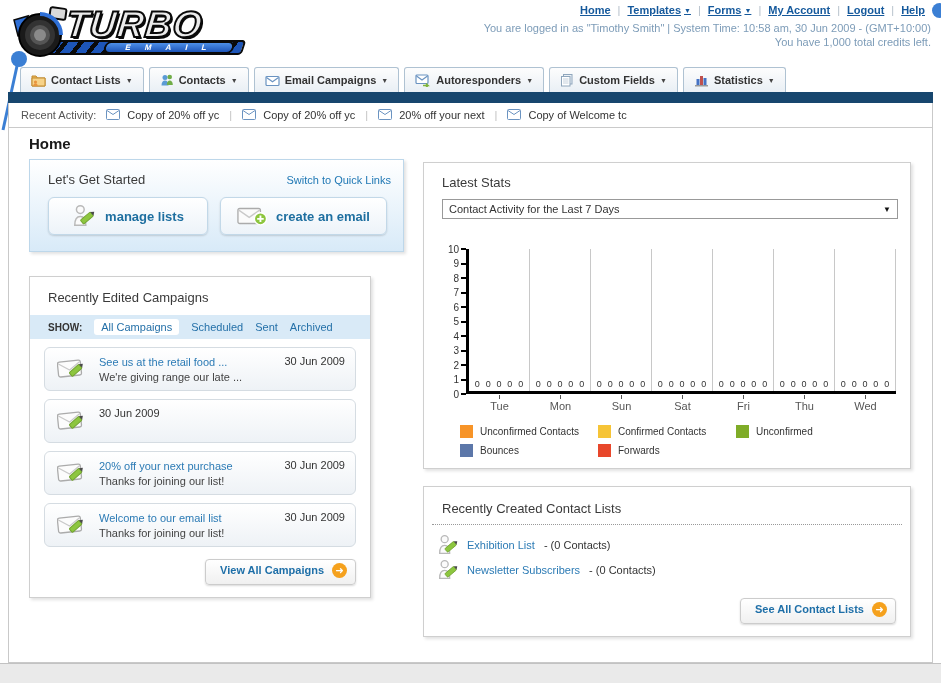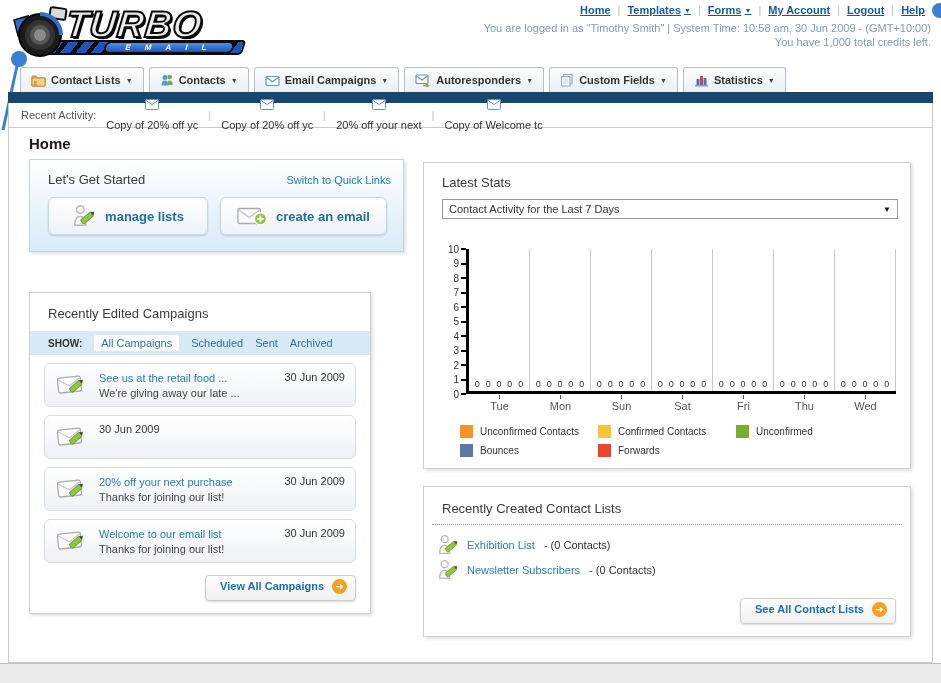--- a/index.html
+++ b/index.html
@@ -38,41 +38,41 @@
   .navybar { position:absolute; top:92px; left:8px; right:8px; height:11px; background:#17466E; }
 
   
   .container { position:absolute; top:103px; left:8px; right:8px; bottom:20px; background:#fff;
     border:1px solid #C9C9C9; border-top:none; }
   .footer { position:absolute; left:0; right:0; bottom:0; height:20px; background:#EAEAEA; border-top:1px solid #C2C2C2; }
 
   
   .activity { position:absolute; top:0; left:0; right:0; height:25px; border-bottom:1px solid #CACACA;
     display:flex; align-items:center; gap:10px; padding-left:12px; font-size:11px; color:#555; }
-  .activity .act-item { display:inline-flex; align-items:center; gap:7px; color:#333; cursor:pointer;flex-direction:column; }
+  .activity .act-item { display:inline-flex; align-items:center; gap:7px; color:#333; cursor:pointer; }
   .activity .sep { color:#C2C2C2; }
 
   .page-title { position:absolute; left:20px; top:32px; font-size:15px; font-weight:bold; color:#1A1A1A; }
 
   
   .panel { position:absolute; background:#fff; border:1px solid #CFCFCF; box-shadow:2px 2px 3px rgba(0,0,0,.12); }
   .panel-title { font-size:13px; color:#3A3A3A; }
 
   
   .get-started { left:20px; top:56px; width:375px; height:93px; border:1px solid #BDD7EA; background:linear-gradient(#FFFFFF,#D8EAF8); }
   .gs-head { display:flex; justify-content:space-between; align-items:center; padding:12px 12px 0 18px; }
   .gs-link { font-size:11px; color:#2179B5; text-decoration:none; cursor:pointer; }
   .gs-buttons { display:flex; gap:12px; padding:10px 0 0 18px; }
   .gs-btn { width:160px; height:38px; border:1px solid #C2D8E8; border-radius:6px; background:linear-gradient(#FFFFFF,#EDF3F9);
     box-shadow:0 1px 2px rgba(0,0,0,.15); display:flex; align-items:center; justify-content:center; gap:9px;
     font-size:13px; font-weight:bold; color:#1E6FA0; cursor:pointer; }
   .gs-btn.wide { width:167px; }
 
   
-  .campaigns { left:20px; top:189px; width:342px; height:322px; }
+  .campaigns { left:20px; top:173px; width:342px; height:322px; }
   .campaigns .panel-title { padding:13px 0 0 18px; }
   .show-bar { margin-top:10px; height:24px; background:#D9EAF7; display:flex; align-items:center; gap:12px; padding-left:18px;
     font-size:11px; }
   .show-label { font-size:10px; font-weight:bold; color:#333; }
   .filter { color:#2470A8; cursor:pointer; }
   .filter.active { background:#fff; border-radius:3px; padding:2px 7px; }
   .camp-list { padding:8px 14px 4px 14px; display:flex; flex-direction:column; gap:8px; }
   .camp-row { height:44px; border:1px solid #D5DCE2; border-radius:6px; background:linear-gradient(#FFFFFF,#EEF2F6);
     display:flex; align-items:center; padding:0 10px 0 12px; gap:12px; cursor:pointer; }
   .camp-text { flex:1; line-height:14px; }
@@ -320,21 +320,21 @@
         <rect x="1" y="4" width="23" height="15" rx="2" fill="#FCFCFC" stroke="#ABABAB" stroke-width="1.3"></rect>
         <path d="M1.5 5.5L12.5 13 23.5 5.5" fill="none" stroke="#C9C9C9" stroke-width="1.2"></path>
       </g>
       <g transform="rotate(-42 19 13)">
                 <rect x="12" y="10.5" width="13" height="5" rx="1" fill="#8DC63F" stroke="#71A32F"></rect>
                 <path d="M25 10.5l3.2 2.5-3.2 2.5z" fill="#4A4A4A"></path>
               </g>
     </svg>
     <span class="camp-text">
       <a class="camp-title">See us at the retail food ...</a>
-      <span class="camp-sub">We're giving away our late ...</span>
+      <span class="camp-sub">We're giving range our late ...</span>
     </span>
     <span class="camp-date">30 Jun 2009</span>
   </div>
 
   <div class="camp-row">
     <svg width="30" height="25" viewBox="0 0 30 25">
       <g transform="rotate(-6 13 12)">
         <rect x="1" y="4" width="23" height="15" rx="2" fill="#FCFCFC" stroke="#ABABAB" stroke-width="1.3"></rect>
         <path d="M1.5 5.5L12.5 13 23.5 5.5" fill="none" stroke="#C9C9C9" stroke-width="1.2"></path>
       </g>

